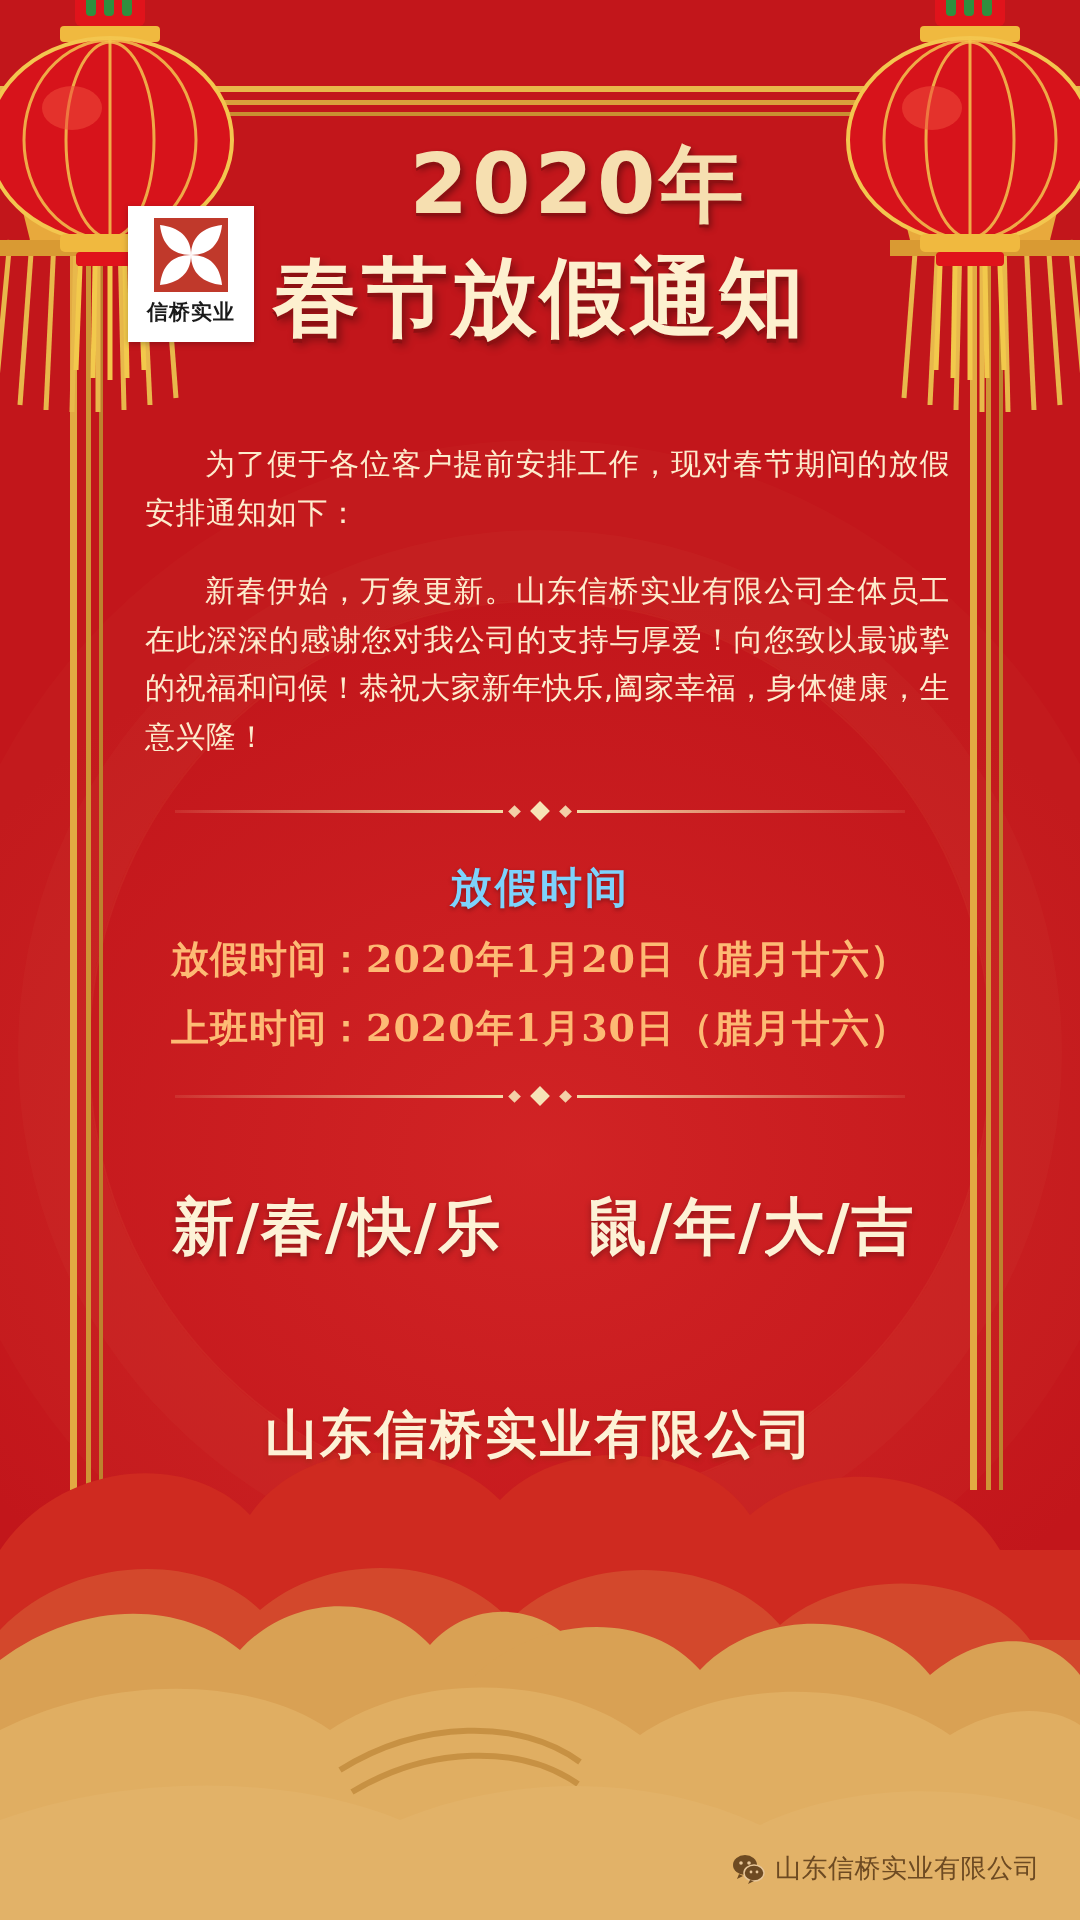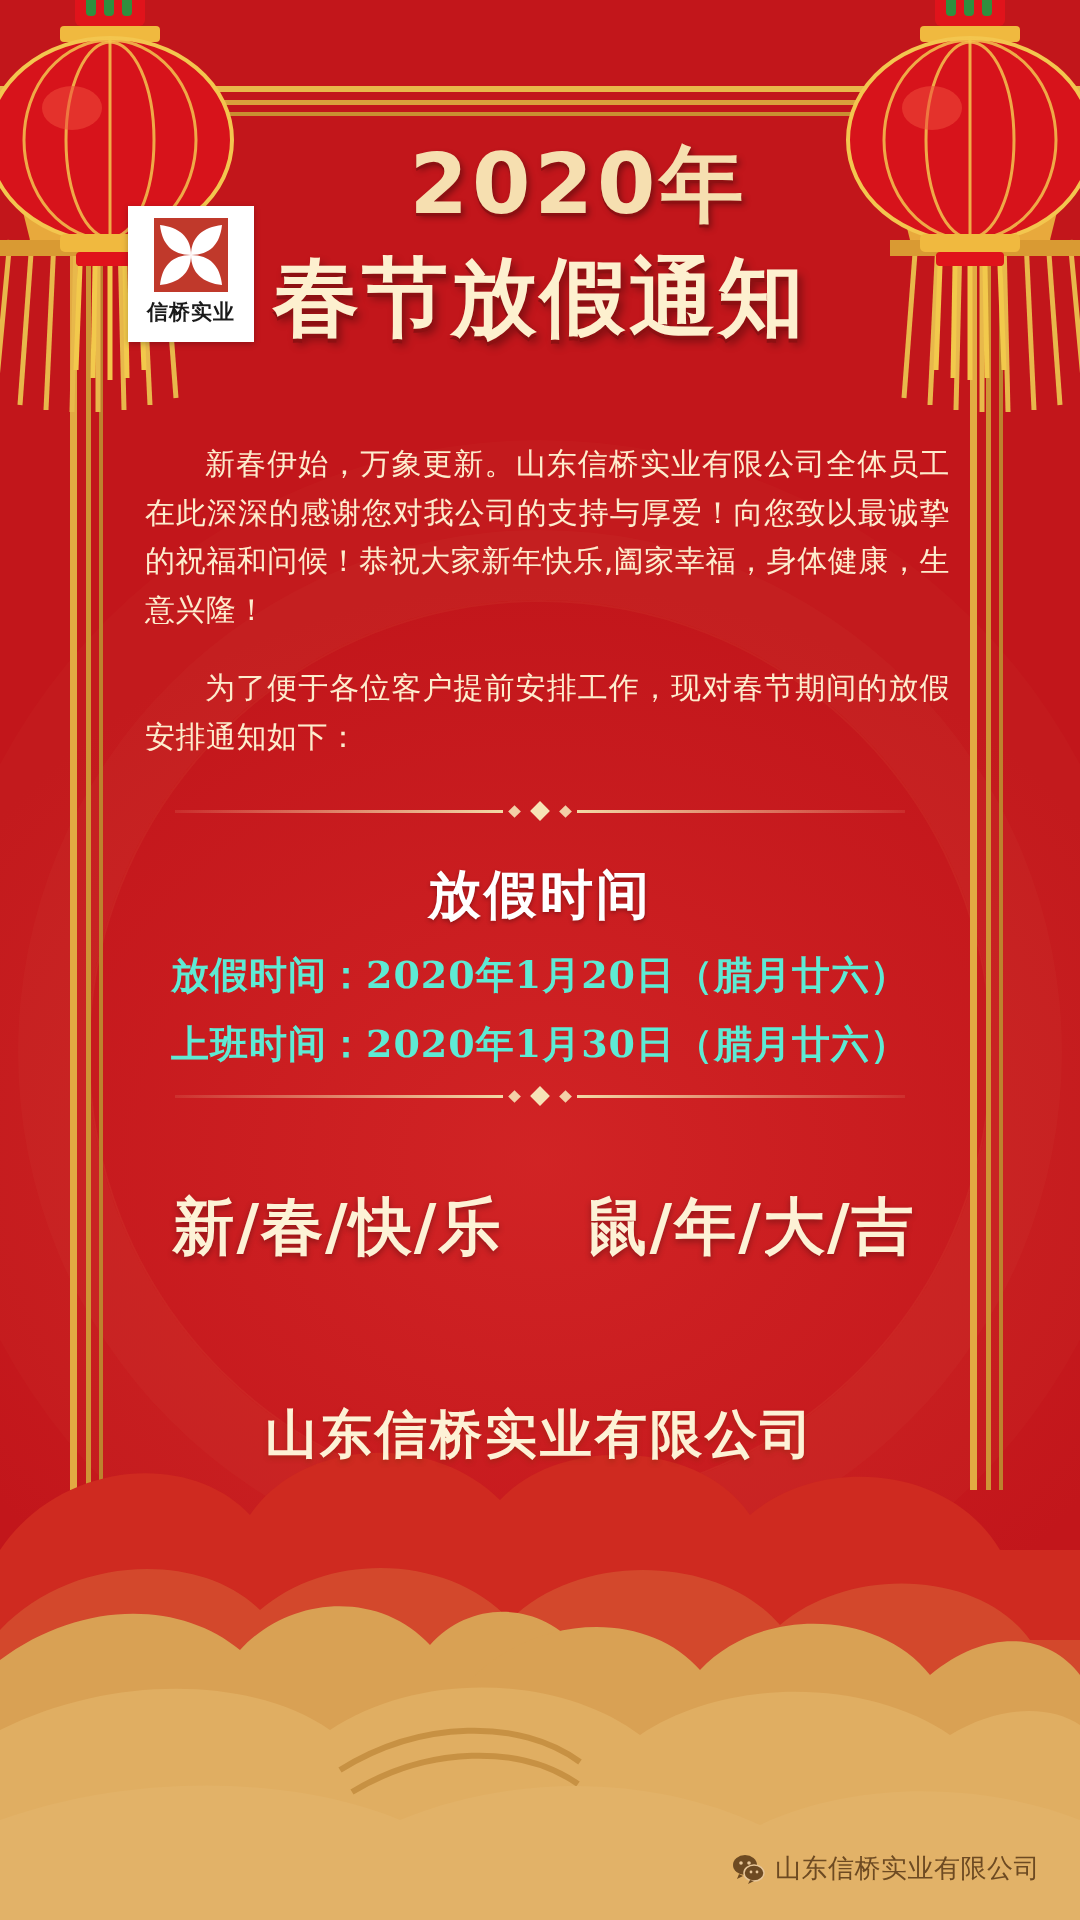--- a/index.html
+++ b/index.html
@@ -209,31 +209,31 @@
 
   
   .holiday-block {
     position: absolute;
     left: 0; right: 0;
     top: 860px;
     text-align: center;
   }
   .holiday-heading {
     font-family: "DejaVu Sans", "Liberation Sans", sans-serif;
-    font-size: 53px;
-    font-weight: bold;
-    color: #ffffff;
+    font-size: 42px;
+    font-weight: bold;
+    color: #7dd3fc;
     letter-spacing: 3px;
     text-shadow: 0 2px 4px rgba(0,0,0,0.3);
   }
   .holiday-line {
     font-family: "DejaVu Serif", "Liberation Serif", serif;
     font-size: 38px;
     font-weight: bold;
-    color: #5eead4;
+    color: #fdba74;
     margin-top: 18px;
     letter-spacing: 1px;
   }
 
   
   .slogan {
     position: absolute;
     left: 8px; right: 0;
     top: 1185px;
     text-align: center;
@@ -406,22 +406,22 @@
         <path d="M39 39 C20 39 10 28 8 9 C27 11 39 21 39 39 Z" fill="#ffffff"></path>
         <path d="M39 39 C58 39 68 28 70 9 C51 11 39 21 39 39 Z" fill="#ffffff"></path>
         <path d="M39 39 C20 39 10 50 8 69 C27 67 39 57 39 39 Z" fill="#ffffff"></path>
         <path d="M39 39 C58 39 68 50 70 69 C51 67 39 57 39 39 Z" fill="#ffffff"></path>
       </svg>
     </div>
     <div class="logo-caption">信桥实业</div>
   </div>
 
   <div class="body-text">
+    <p>为了便于各位客户提前安排工作，现对春节期间的放假安排通知如下：</p>
     <p>新春伊始，万象更新。山东信桥实业有限公司全体员工在此深深的感谢您对我公司的支持与厚爱！向您致以最诚挚的祝福和问候！恭祝大家新年快乐,阖家幸福，身体健康，生意兴隆！</p>
-    <p>为了便于各位客户提前安排工作，现对春节期间的放假安排通知如下：</p>
   </div>
 
   <div class="divider divider-top">
     <div class="line"></div>
     <div class="dia sm"></div>
     <div class="dia"></div>
     <div class="dia sm"></div>
     <div class="line r"></div>
   </div>
 

